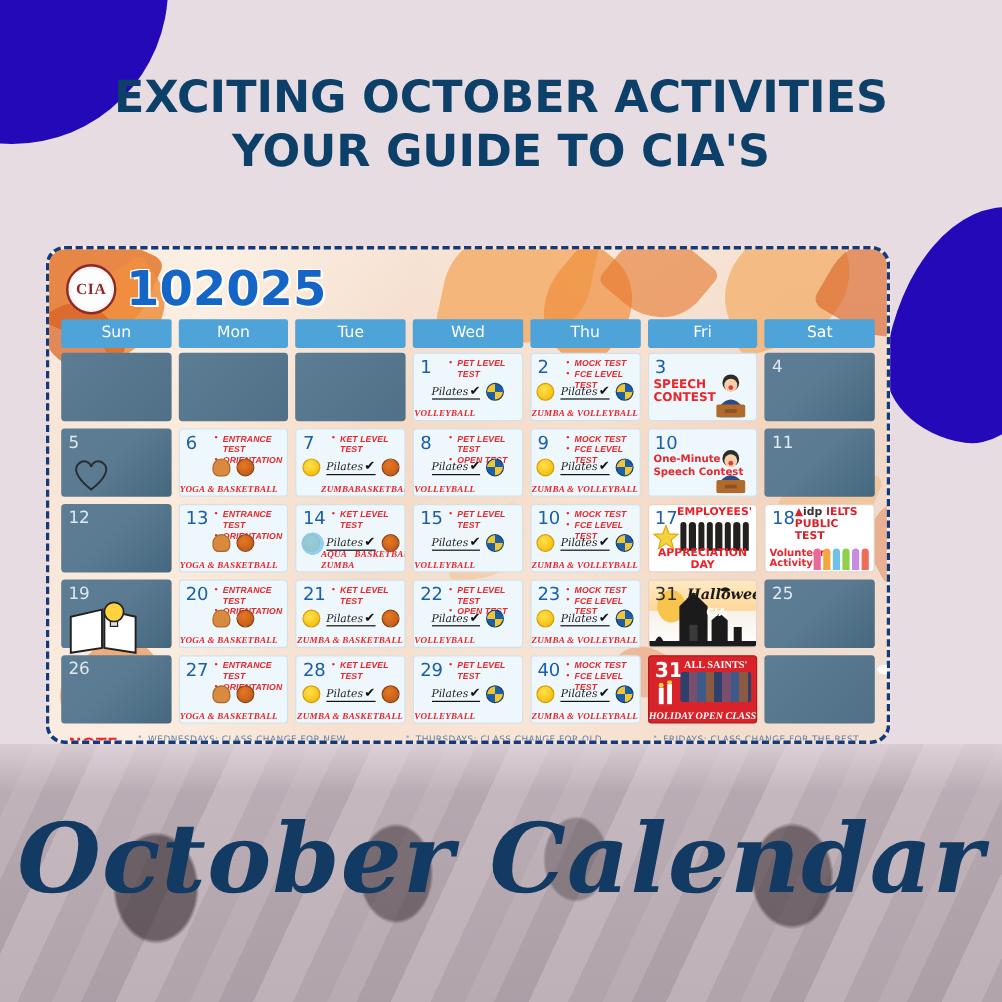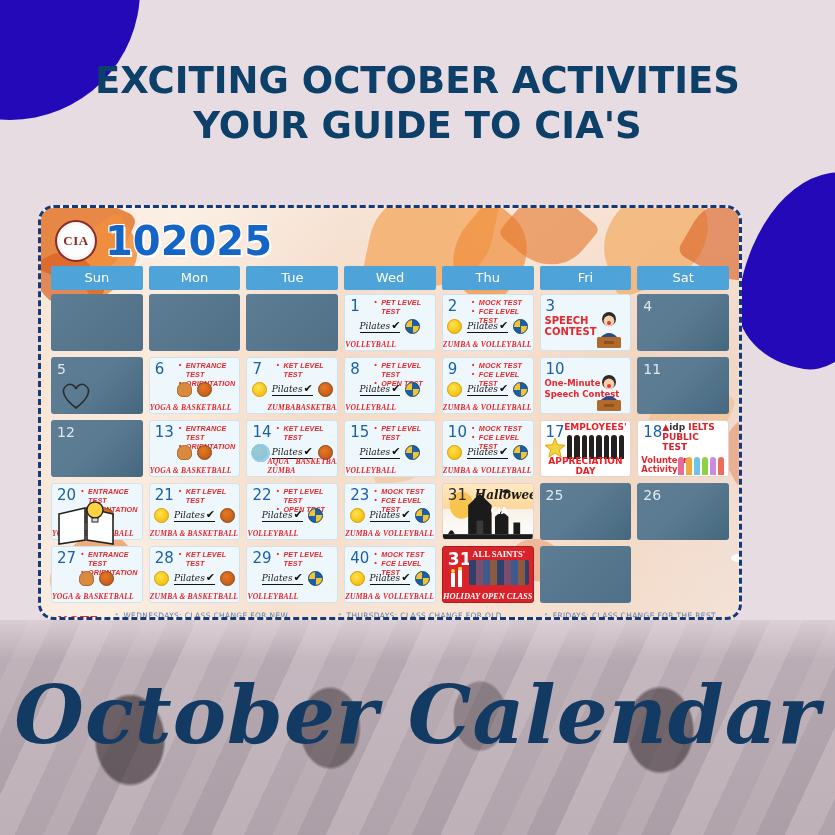--- a/index.html
+++ b/index.html
@@ -437,20 +437,23 @@
         <div class="ielts-top"><span style="color:#d6222b;">▲</span><span style="color:#333;">idp</span> <span class="ielts-idp">IELTS PUBLIC TEST</span></div>
         <div class="ielts-vol">Volunteer<br>Activity</div>
         <div class="hands">
           <i style="background: rgb(232, 106, 155);"></i>
           <i style="background: rgb(243, 166, 60);"></i>
           <i style="background: rgb(111, 193, 230);"></i>
           <i style="background: rgb(143, 208, 74);"></i>
           <i style="background: rgb(200, 139, 224);"></i>
           <i style="background: rgb(239, 107, 92);"></i>
         </div>
+      </div>
+      <div class="cell empty">
+        <div class="dn">19</div>
       </div>
       <div class="cell act">
         <div class="num">20</div>
         <ul class="tests">
           <li>ENTRANCE TEST</li>
           <li>ORIENTATION</li>
         </ul>
         <div class="icons">
           <span class="ic ic-yoga"></span>
           <span class="ic ic-basketball"></span>

